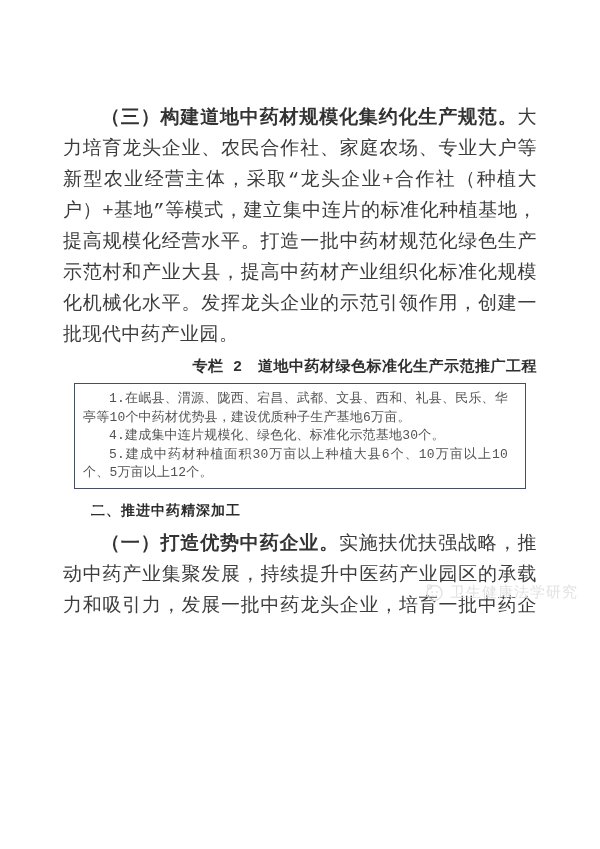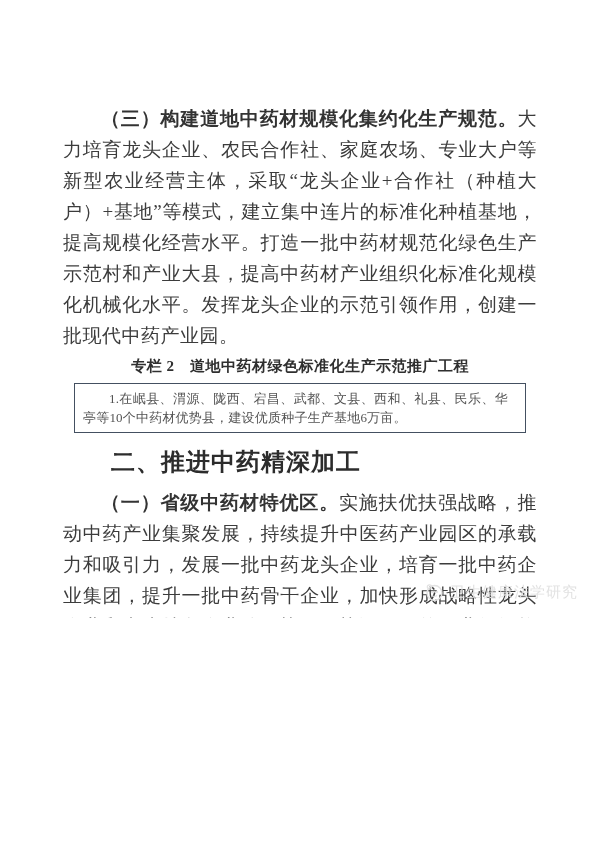--- a/index.html
+++ b/index.html
@@ -4,41 +4,41 @@
 <style>
   * { margin: 0; padding: 0; box-sizing: border-box; }
   html, body { background: #ffffff; }
   .page {
     position: relative;
     width: 600px;
     height: 618px;
     margin: 0 auto;
     background: #ffffff;
     overflow: hidden;
-    font-family: Liberation Serif, serif;
+    font-family: Liberation Mono, monospace;
     color: #3c3c3c;
   }
   .content {
     padding: 103px 63px 0 63px;
   }
   .body-para {
     font-size: 19px;
     line-height: 31px;
     text-align: justify;
     text-indent: 2em;
     letter-spacing: 0.5px;
     color: #3c3c3c;
   }
   .body-para .lead {
     font-weight: bold;
     color: #333333;
   }
   .box-title {
     margin-top: 6px;
-    text-align: center;
+    text-align: right;
     font-size: 15px;
     font-weight: bold;
     color: #2f2f2f;
     letter-spacing: 0.5px;
   }
   .column-box {
     margin: 7px auto 0 auto;
     width: 452px;
     border: 1.5px solid #445061;
     padding: 6px 17px 5px 8px;
@@ -47,21 +47,21 @@
   .box-item {
     font-size: 13px;
     line-height: 18.5px;
     text-align: justify;
     text-indent: 2em;
     color: #525252;
     letter-spacing: 0.2px;
   }
   .section-heading {
     margin-top: 13px;
-    font-size: 24px;
+    font-size: 14px;
     font-weight: bold;
     color: #2c2c2c;
     text-indent: 2em;
     letter-spacing: 1px;
   }
   .para-2 {
     margin-top: 9px;
   }
   .watermark {
     position: absolute;
@@ -83,25 +83,27 @@
 
 <div class="page">
   <div class="content">
 
     <p class="body-para"><span class="lead">（三）构建道地中药材规模化集约化生产规范。</span><span>大力培育龙头企业、农民合作社、家庭农场、专业大户等新型农业经营主体，采取“龙头企业+合作社（种植大户）+基地”等模式，建立集中连片的标准化种植基地，提高规模化经营水平。打造一批中药材规范化绿色生产示范村和产业大县，提高中药材产业组织化标准化规模化机械化水平。发挥龙头企业的示范引领作用，创建一批现代中药产业园。</span></p>
 
     <div class="box-title">专栏 2　道地中药材绿色标准化生产示范推广工程</div>
 
     <div class="column-box">
       <p class="box-item">1.在岷县、渭源、陇西、宕昌、武都、文县、西和、礼县、民乐、华亭等10个中药材优势县，建设优质种子生产基地6万亩。</p>
+      <p class="box-item">4.建成集中连片规模化、绿色化、标准化示范基地30个。</p>
+      <p class="box-item">5.建成中药材种植面积30万亩以上种植大县6个、10万亩以上10个、5万亩以上12个。</p>
     </div>
 
     <h2 class="section-heading">二、推进中药精深加工</h2>
 
-    <p class="body-para para-2"><span class="lead">（一）省级中药材特优区。</span><span>实施扶优扶强战略，推动中药产业集聚发展，持续提升中医药产业园区的承载力和吸引力，发展一批中药龙头企业，培育一批中药企业集团，提升一批中药骨干企业，加快形成战略性龙头企业和中小特色企业分工协作、协调发展的行业组织格局。鼓励支持优势企业采取联合、</span></p>
+    <p class="body-para para-2"><span class="lead">（一）打造优势中药企业。</span><span>实施扶优扶强战略，推动中药产业集聚发展，持续提升中医药产业园区的承载力和吸引力，发展一批中药龙头企业，培育一批中药企业集团，提升一批中药骨干企业，加快形成战略性龙头企业和中小特色企业分工协作、协调发展的行业组织格局。鼓励支持优势企业采取联合、</span></p>
 
   </div>
 
   <div class="watermark">
     <span class="wm-icon">
       <svg viewBox="0 0 21 21" fill="none" xmlns="http://www.w3.org/2000/svg">
         <circle cx="10.5" cy="11" r="7.5" stroke="#e2e2e2" stroke-width="1.4"></circle>
         <circle cx="5.5" cy="5" r="2.2" stroke="#e2e2e2" stroke-width="1.2"></circle>
         <circle cx="8.2" cy="10" r="1" fill="#e2e2e2"></circle>
         <circle cx="13" cy="10" r="1" fill="#e2e2e2"></circle>

